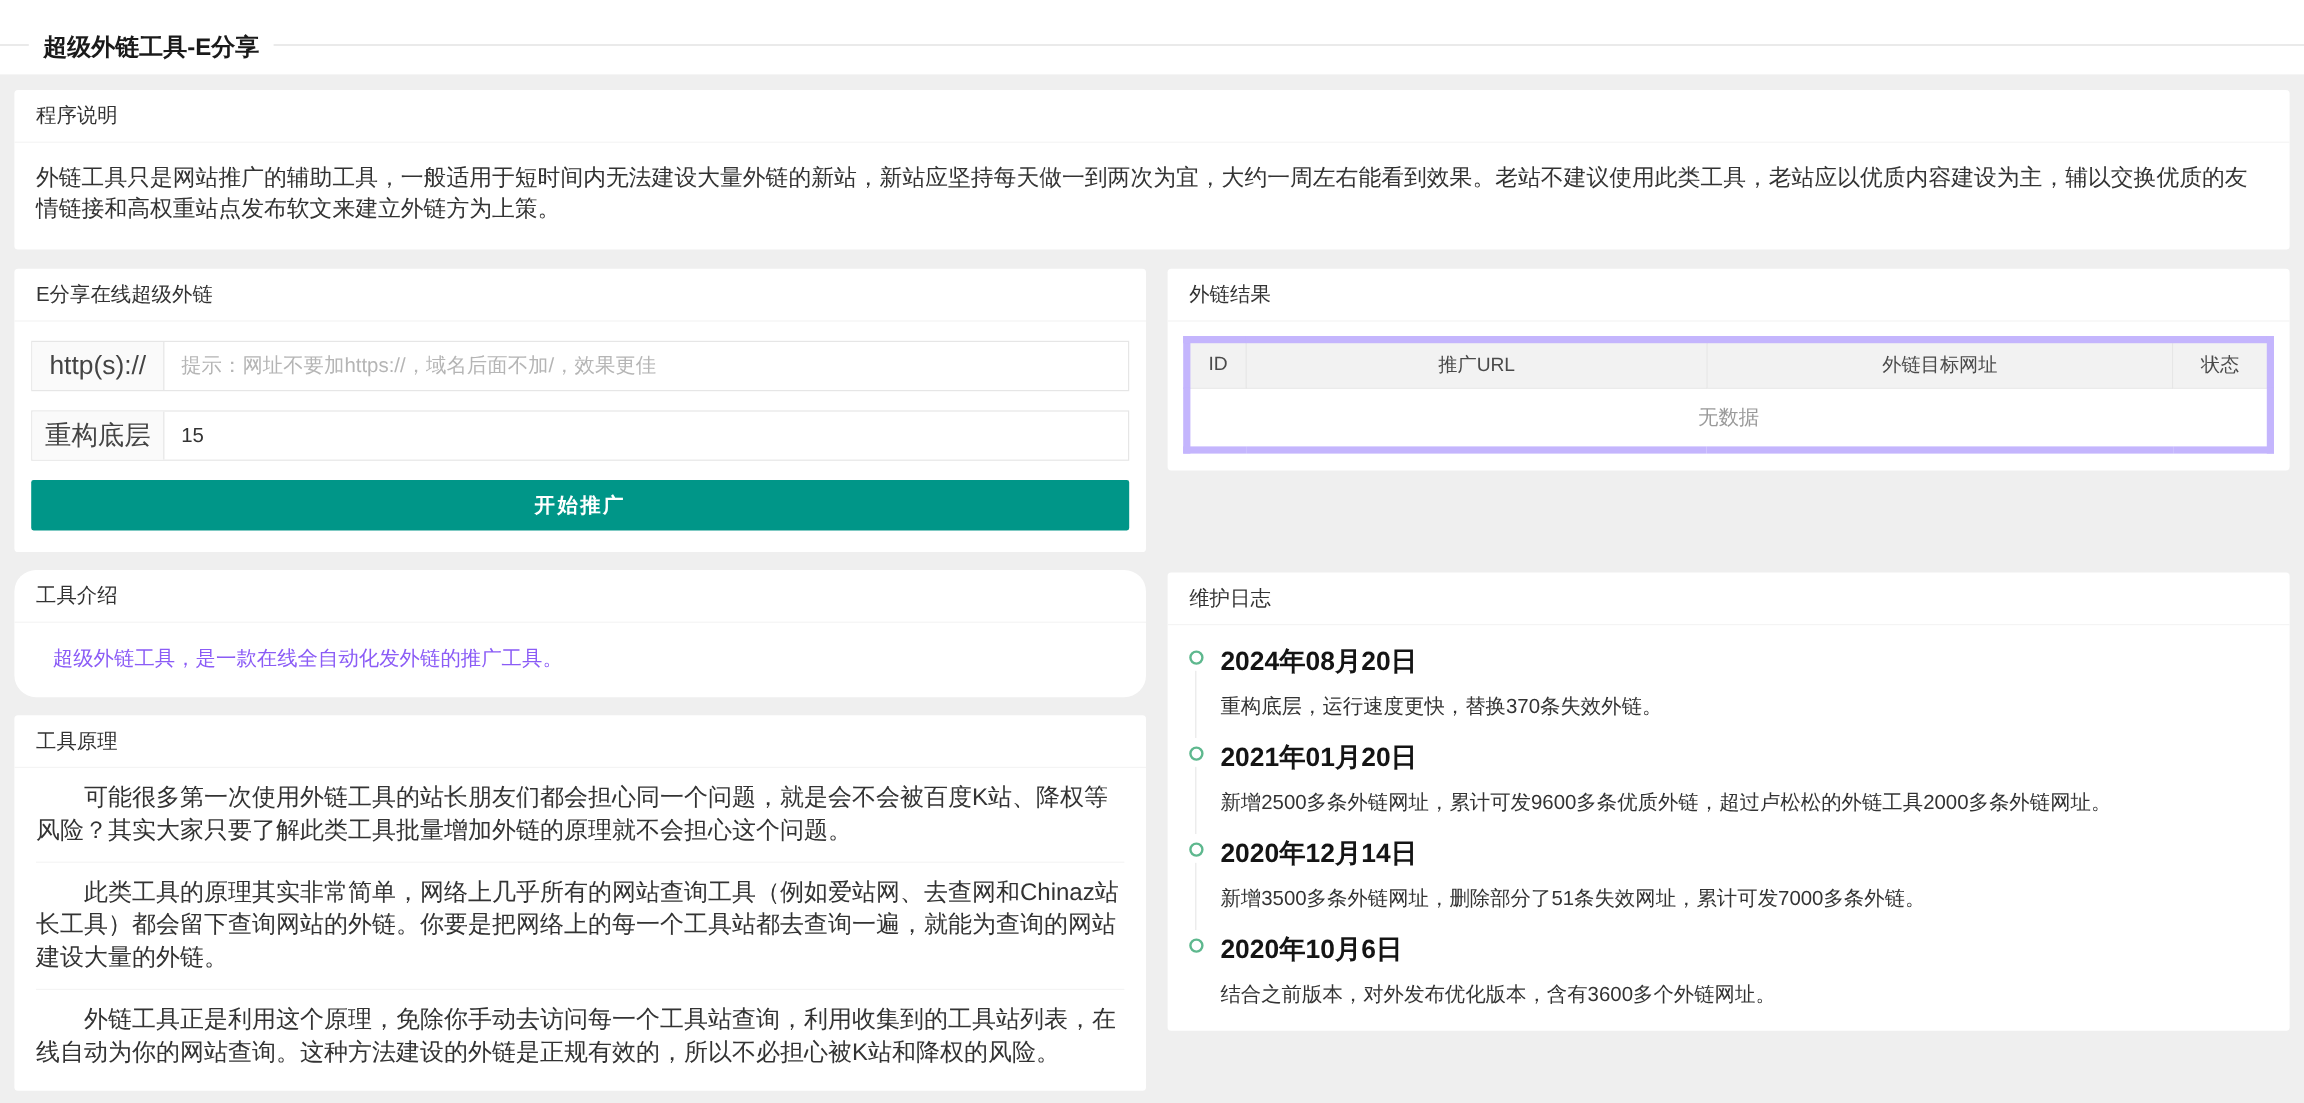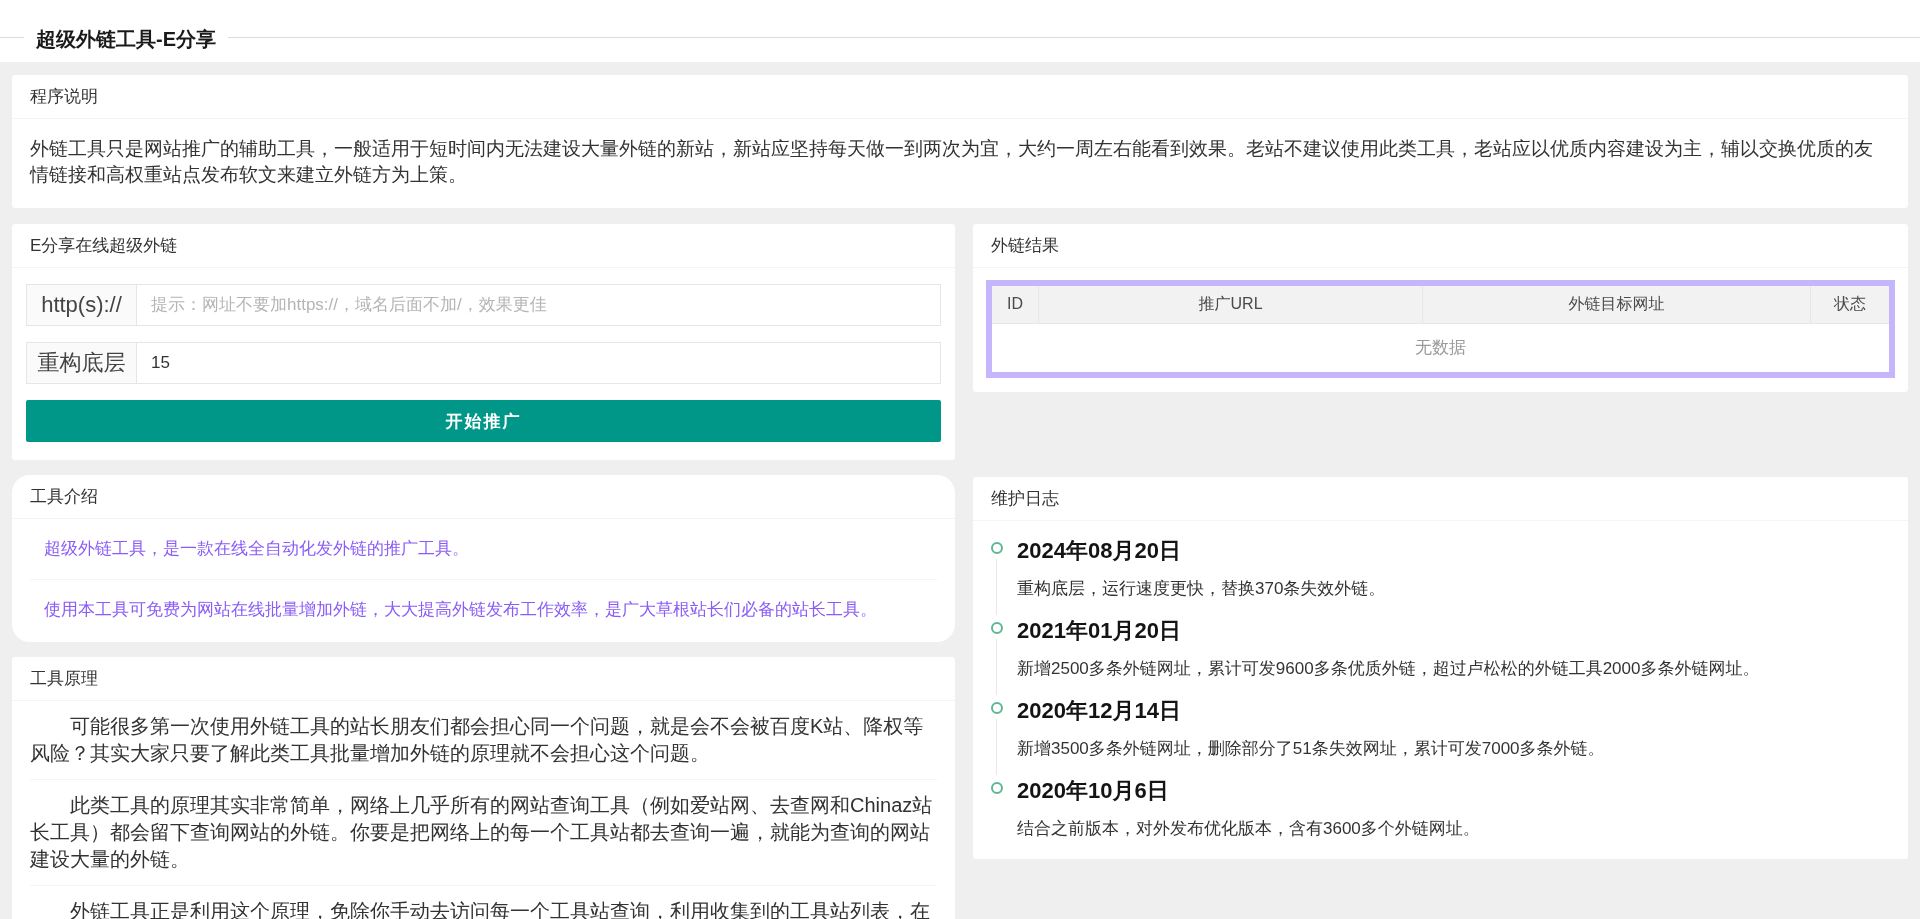--- a/index.html
+++ b/index.html
@@ -115,21 +115,20 @@
             <input type="text" class="text-input" value="15" style="">
           </div>
           <button class="submit-btn">开始推广</button>
         </div>
       </section>
 
       <section class="card intro-card">
         <div class="card-header">工具介绍</div>
         <div>
           <div class="intro-item">超级外链工具，是一款在线全自动化发外链的推广工具。</div>
-          <div class="intro-item">使用本工具可免费为网站在线批量增加外链，大大提高外链发布工作效率，是广大草根站长们必备的站长工具。</div>
         </div>
       </section>
 
       <section class="card principle-card">
         <div class="card-header">工具原理</div>
         <div>
           <p class="principle-para">可能很多第一次使用外链工具的站长朋友们都会担心同一个问题，就是会不会被百度K站、降权等风险？其实大家只要了解此类工具批量增加外链的原理就不会担心这个问题。</p>
           <p class="principle-para">此类工具的原理其实非常简单，网络上几乎所有的网站查询工具（例如爱站网、去查网和Chinaz站长工具）都会留下查询网站的外链。你要是把网络上的每一个工具站都去查询一遍，就能为查询的网站建设大量的外链。</p>
           <p class="principle-para">外链工具正是利用这个原理，免除你手动去访问每一个工具站查询，利用收集到的工具站列表，在线自动为你的网站查询。这种方法建设的外链是正规有效的，所以不必担心被K站和降权的风险。</p>
         </div>

